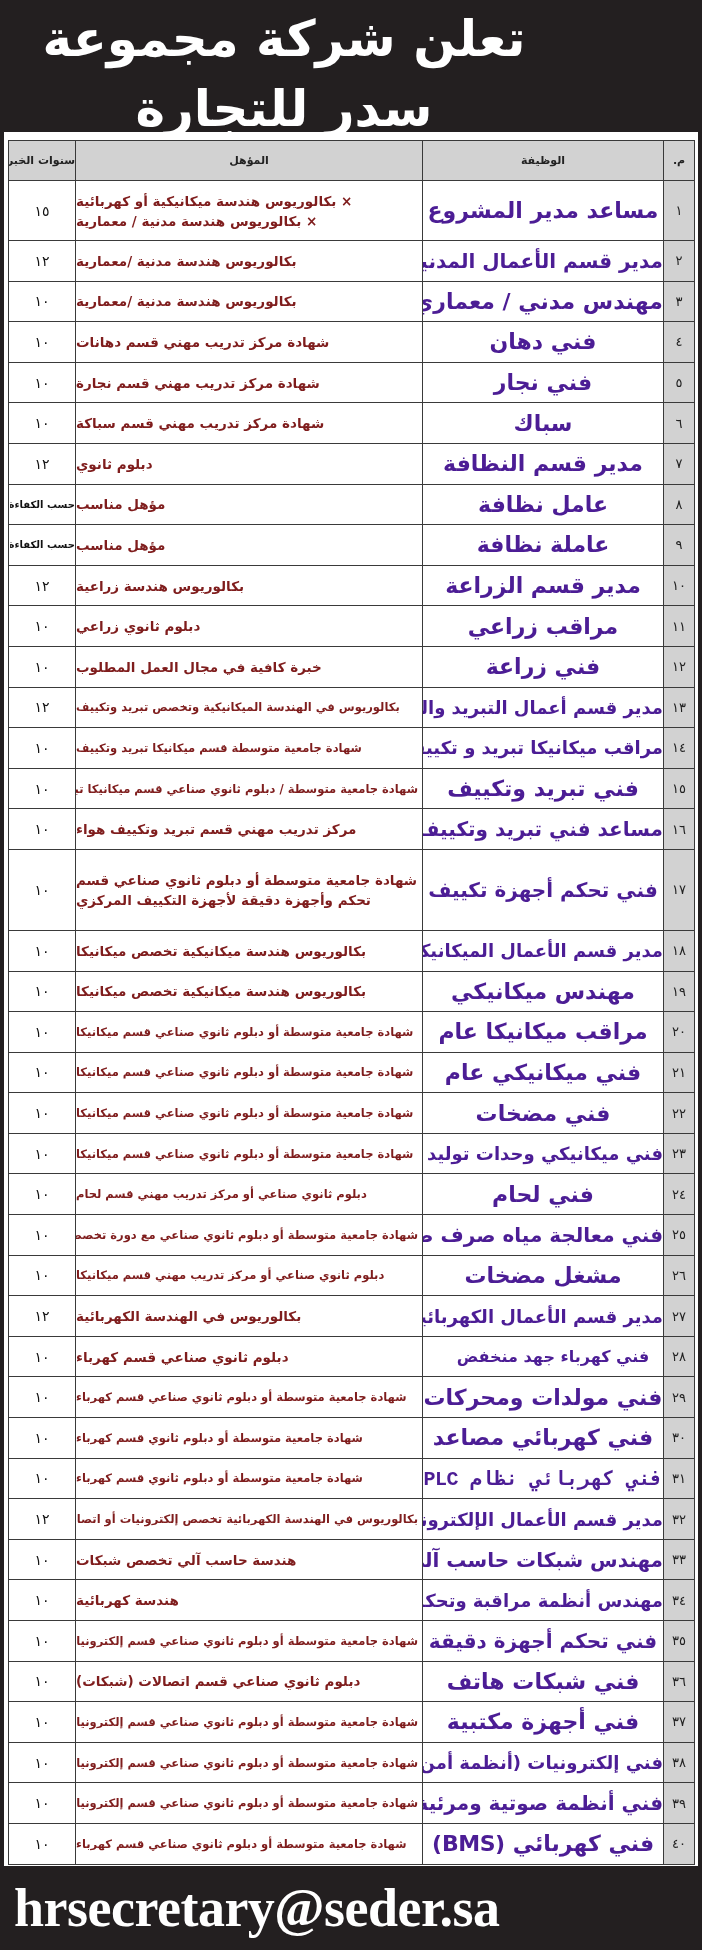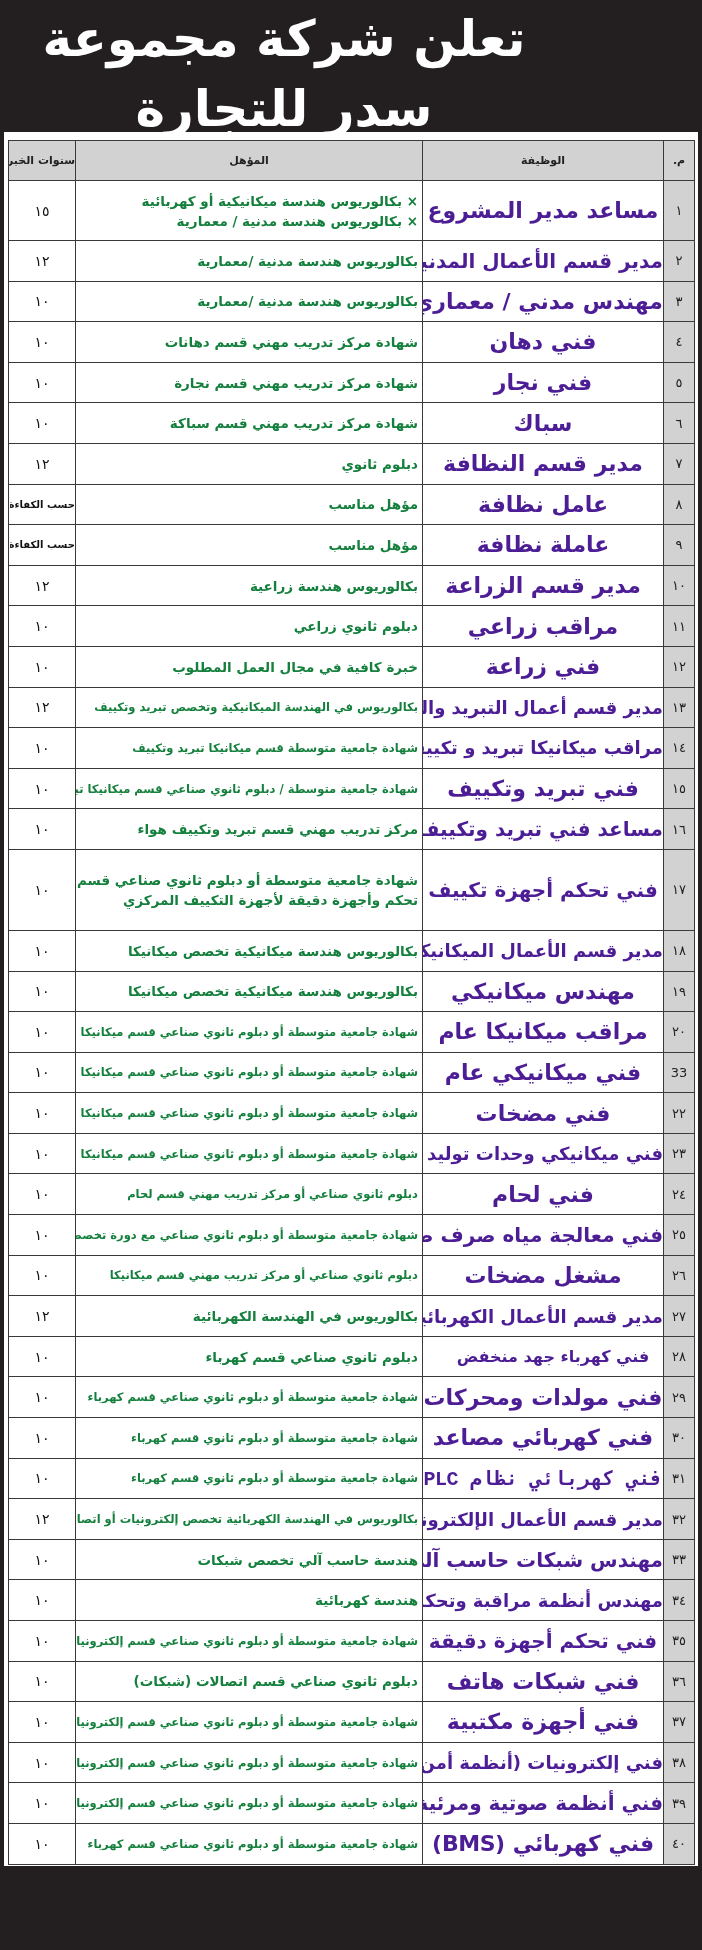--- a/index.html
+++ b/index.html
@@ -32,21 +32,21 @@
   }
   table.jobs th {
     background:#d2d2d2; height:39px; font-size:11px; font-weight:bold; color:#222;
   }
   col.c-num { width:31px; }
   col.c-job { width:241px; }
   col.c-qual { width:347px; }
   col.c-exp { width:67px; }
   td.num { background:#d2d2d2; text-align:center; font-size:13px; color:#222; }
   td.job { text-align:center; font-size:22px; font-weight:bold; color:#4c1d95; letter-spacing:-0.5px; }
-  td.qual { text-align:right; padding-right:4px !important; font-size:13.5px; font-weight:bold; color:#15803d; }
+  td.qual { text-align:left; padding-right:4px !important; font-size:13.5px; font-weight:bold; color:#7f1d1d; }
   td.qual.small { font-size:11.5px; }
   td.qual .line { display:block; line-height:20px; }
   td.exp { text-align:center; font-size:14px; color:#111; }
   td.exp.small { font-size:10px; font-weight:bold;border-radius:13px; }
   tr.r { height:40.6px; }
   tr.r.tall1 { height:60px; }
   tr.r.tall2 { height:81px; }
   .footer {
     position:absolute; left:0; top:1868px; width:702px; height:82px;
     color:#fff; direction:ltr;
@@ -241,21 +241,21 @@
         </tr>
         <tr class="r">
           <td class="num">٢٠</td>
           <td class="job">مراقب ميكانيكا عام</td>
           <td class="qual small">
             <span class="line">شهادة جامعية متوسطة أو دبلوم ثانوي صناعي قسم ميكانيكا</span>
           </td>
           <td class="exp">١٠</td>
         </tr>
         <tr class="r">
-          <td class="num">33</td>
+          <td class="num">٢١</td>
           <td class="job">فني ميكانيكي عام</td>
           <td class="qual small">
             <span class="line">شهادة جامعية متوسطة أو دبلوم ثانوي صناعي قسم ميكانيكا</span>
           </td>
           <td class="exp">١٠</td>
         </tr>
         <tr class="r">
           <td class="num">٢٢</td>
           <td class="job">فني مضخات</td>
           <td class="qual small">
@@ -405,13 +405,14 @@
           <td class="qual small">
             <span class="line">شهادة جامعية متوسطة أو دبلوم ثانوي صناعي قسم كهرباء</span>
           </td>
           <td class="exp">١٠</td>
         </tr>
       </tbody>
   </table>
 </div>
 
 <div class="footer">
+  <div class="email">hrsecretary@seder.sa</div>
 </div>
 
 </body></html>

